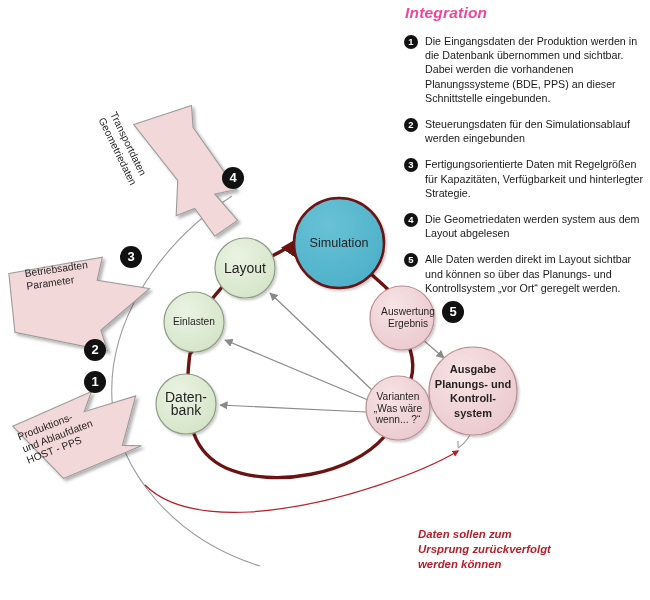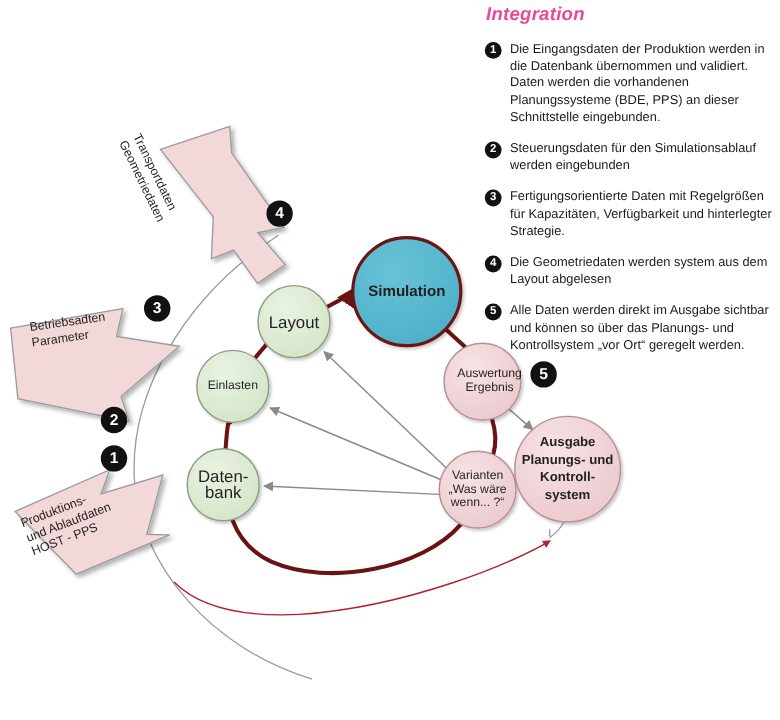--- a/index.html
+++ b/index.html
@@ -86,21 +86,21 @@
   }
   .node-label.small {
     font-size: 10.2px;
     line-height: 11.6px;
   }
   .node-label.medium {
     font-size: 14px;
     line-height: 13px;
   }
   .node-label.bold-lg {
-    font-weight: bold;
+    font-weight: normal;
     font-size: 12.6px;
     line-height: 14.4px;
   }
   .node-label.bold-xl {
     font-weight: bold;
     font-size: 11px;
     line-height: 14.6px;
   }
 
   
@@ -254,43 +254,46 @@
   <div class="arrow-label" style="left:16px; top:432px; transform: rotate(-21deg); transform-origin: 0 0;">Produktions-
 und Ablaufdaten
 HOST - PPS</div>
 
   <div class="num-badge" style="left:84px; top:371px;">1</div>
   <div class="num-badge" style="left:84px; top:339px;">2</div>
   <div class="num-badge" style="left:120px; top:246px;">3</div>
   <div class="num-badge" style="left:222px; top:167px;">4</div>
   <div class="num-badge" style="left:442px; top:301px;">5</div>
 
+  <div id="trace-note">Daten sollen zum
+Ursprung zurückverfolgt
+werden können</div>
 
   <div id="legend">
     <div id="legend-title">Integration</div>
 
     <div class="legend-item">
       <span class="legend-badge">1</span>
-      <span class="legend-text">Die Eingangsdaten der Produktion werden in die Datenbank übernommen und validiert. Daten werden die vorhandenen Planungssysteme (BDE, PPS) an dieser Schnittstelle eingebunden.</span>
+      <span class="legend-text">Die Eingangsdaten der Produktion werden in die Datenbank übernommen und sichtbar. Dabei werden die vorhandenen Planungssysteme (BDE, PPS) an dieser Schnittstelle eingebunden.</span>
     </div>
 
     <div class="legend-item">
       <span class="legend-badge">2</span>
       <span class="legend-text">Steuerungsdaten für den Simulationsablauf werden eingebunden</span>
     </div>
 
     <div class="legend-item">
       <span class="legend-badge">3</span>
       <span class="legend-text">Fertigungsorientierte Daten mit Regelgrößen für Kapazitäten, Verfügbarkeit und hinterlegter Strategie.</span>
     </div>
 
     <div class="legend-item">
       <span class="legend-badge">4</span>
       <span class="legend-text">Die Geometriedaten werden system aus dem Layout abgelesen</span>
     </div>
 
     <div class="legend-item">
       <span class="legend-badge">5</span>
-      <span class="legend-text">Alle Daten werden direkt im Ausgabe sichtbar und können so über das Planungs- und Kontrollsystem „vor Ort“ geregelt werden.</span>
+      <span class="legend-text">Alle Daten werden direkt im Layout sichtbar und können so über das Planungs- und Kontrollsystem „vor Ort“ geregelt werden.</span>
     </div>
   </div>
 
 </div>
 
 </body></html>

